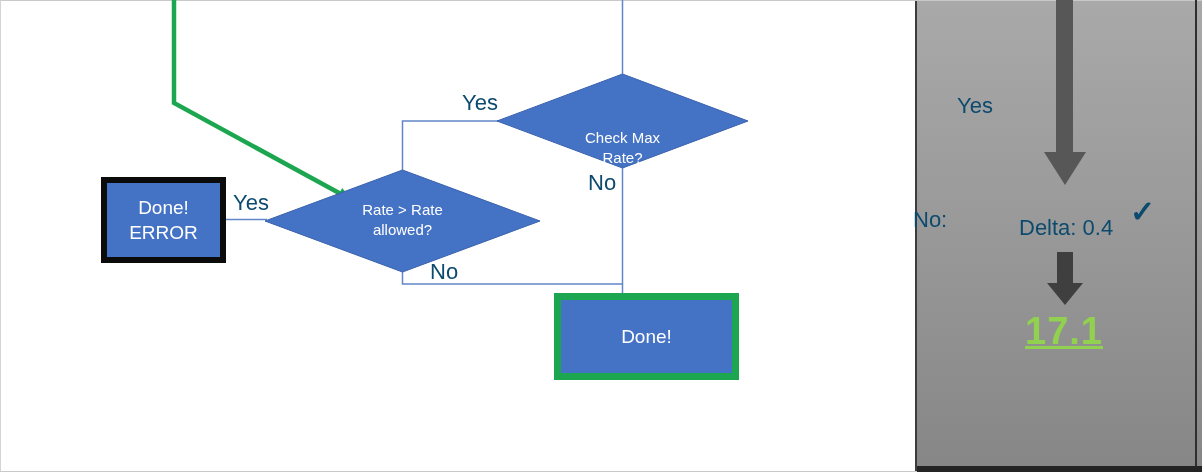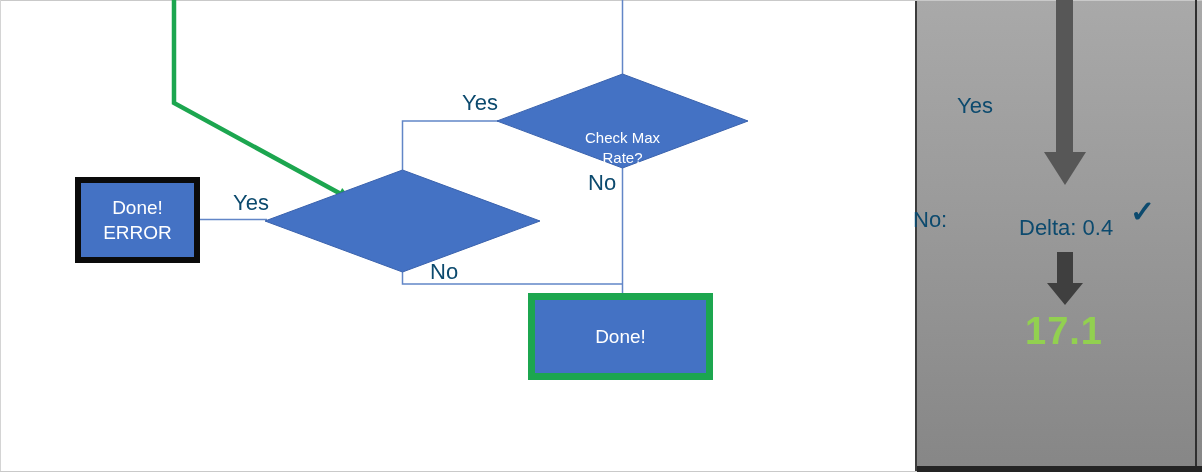--- a/index.html
+++ b/index.html
@@ -22,20 +22,21 @@
 
   .shape-text{
     color:#ffffff;text-align:center;white-space:pre-line;
   }
   .diamond-text{font-size:15px;line-height:20px;}
 
   .box{
     position:absolute;z-index:2;
     background:#4472C4;display:flex;align-items:center;justify-content:center;
     box-sizing:border-box;
+    margin-left:26px;
   }
   .box-error{left:75px;top:177px;width:125px;height:86px;border:6px solid #0b0b0b;}
   .box-done{left:528px;top:293px;width:185px;height:87px;border:7px solid #1CA64F;}
   .box .shape-text{font-size:19px;line-height:25px;}
 
   .panel{
     position:absolute;left:915px;top:0;width:287px;height:472px;z-index:0;
     background:linear-gradient(180deg,#a9a9a9 0%,#9a9a9a 45%,#868686 100%);
     border-left:2px solid #3c3c3c;
     box-sizing:border-box;
@@ -78,39 +79,41 @@
       <polygon points="1044,152 1086,152 1065,185" fill="#575757"></polygon>
     </g>
     <g>
       <rect x="1057" y="252" width="16" height="32" fill="#3f3f3f"></rect>
       <polygon points="1047,283 1083,283 1065,305" fill="#3f3f3f"></polygon>
     </g>
   </svg>
 
   <div class="txt shape-text diamond-text" style="left:560px;top:100px;width:125px;margin-top:28px;">Check Max
 Rate?</div>
+  <div class="txt shape-text diamond-text" style="left:340px;top:200px;width:125px;">Rate &gt; Rate
+allowed?</div>
 
   <div class="txt flow-label" style="left:462px;top:91px;">Yes</div>
   <div class="txt flow-label" style="left:588px;top:171px;">No</div>
   <div class="txt flow-label" style="left:233px;top:191px;">Yes</div>
   <div class="txt flow-label" style="left:430px;top:260px;">No</div>
 
   <div class="box box-error">
     <div class="shape-text">Done!
 ERROR</div>
   </div>
   <div class="box box-done">
     <div class="shape-text">Done!</div>
   </div>
 
   <div class="txt panel-label" style="left:957px;top:94px;">Yes</div>
   <div class="txt panel-label" style="left:913px;top:208px;">No:</div>
   <div class="txt panel-label" style="left:1019px;top:216px;">Delta: 0.4</div>
   <div class="txt check" style="left:1130px;top:197px;">✓</div>
-  <div class="txt result" style="left:1004px;top:310px;">17.1</div>
+  <div class="txt result" style="left:1004px;top:310px;text-decoration:underline;">17.1</div>
 
   <div class="panel-right-line"></div>
   <div class="panel-bottom-strip"></div>
 
   <div class="edge-top"></div>
   <div class="edge-left"></div>
   <div class="edge-bottom"></div>
 </div>
 
 </body></html>

